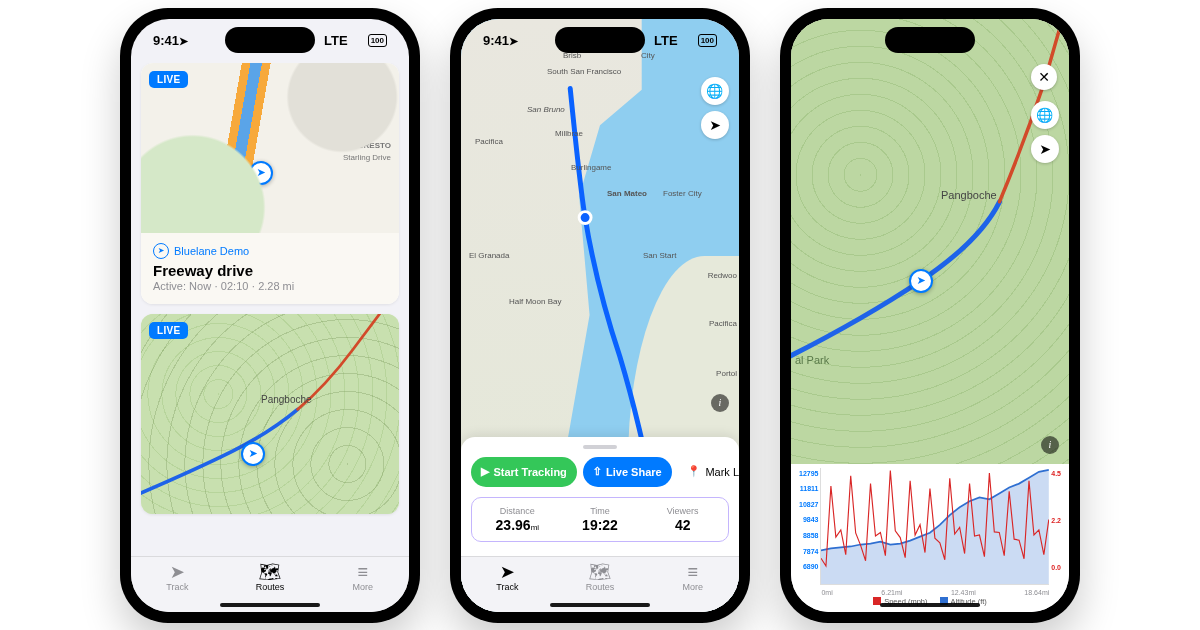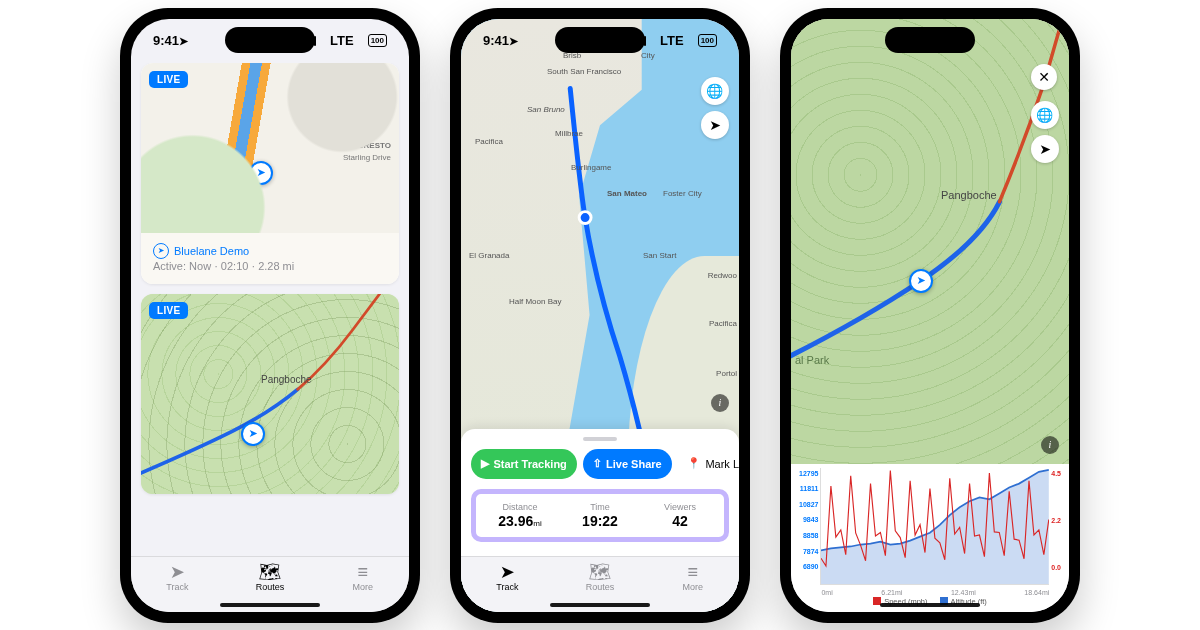--- a/index.html
+++ b/index.html
@@ -40,21 +40,21 @@
     position:relative;
     display:flex;flex-direction:column;
   }
   
   .status{
     height:44px;flex:none;
     display:flex;align-items:center;justify-content:space-between;
     padding:0 22px;font-size:13px;font-weight:600;color:#000;
     position:relative;z-index:5;
   }
-  .status .right{display:flex;align-items:center;gap:14px;}
+  .status .right{display:flex;align-items:center;gap:20px;}
   .status.over{position:absolute;top:0;left:0;right:0;background:transparent;}
   .sig{display:inline-flex;align-items:flex-end;gap:1px;height:10px;}
   .sig span{width:2.5px;background:#000;border-radius:1px;}
   .sig span:nth-child(1){height:4px;} .sig span:nth-child(2){height:6px;} .sig span:nth-child(3){height:8px;} .sig span:nth-child(4){height:10px;}
   .batt{display:inline-flex;align-items:center;border:1px solid #000;border-radius:3px;padding:0 2px;height:11px;font-size:8px;font-weight:700;}
   .loc-arrow{font-size:11px;}
 
   
   .tabbar{
     height:56px;flex:none;
@@ -158,21 +158,21 @@
   .btnrow{display:flex;gap:6px;margin-bottom:10px;}
   .pill{
     display:flex;align-items:center;justify-content:center;gap:4px;
     border-radius:18px;height:30px;font-size:11px;font-weight:600;
     padding:0 10px;white-space:nowrap;
   }
   .pill.green{background:var(--green);color:#fff;flex:1.1;}
   .pill.blue{background:var(--blue);color:#fff;flex:1;}
   .pill.plain{background:transparent;color:#000;flex:1.2;font-weight:500;}
   .pill .ic{font-size:11px;}
-  .stats{display:flex;border:5px solid #c4b5fd;border-radius:10px;padding:8px 4px;}
+  .stats{display:flex;border:1px solid #c4b5fd;border-radius:10px;padding:8px 4px;}
   .stat{flex:1;text-align:center;}
   .stat-l{font-size:9px;color:var(--gray);}
   .stat-v{font-size:14px;font-weight:700;margin-top:1px;}
   .stat-v small{font-size:8px;font-weight:400;}
 
   
   .p3-map{flex:1;position:relative;
     background:
       repeating-radial-gradient(circle at 25% 35%,#a9c98d 0,#a9c98d 1px,#bcd7a2 1px,#bcd7a2 16px),
       repeating-radial-gradient(circle at 78% 70%,rgba(110,140,80,.4) 0 1px,transparent 1px 20px),
@@ -227,20 +227,21 @@
           <span class="map-label" style="right:8px;top:78px;font-weight:700;">CRESTO</span>
           <span class="map-label" style="right:8px;top:90px;">Starling Drive</span>
           <span class="map-label" style="left:60px;top:110px;">Junipero Se</span>
           <div class="loc-pin" style="left:108px;top:98px;">➤</div>
         </div>
         <div class="meta">
           <div class="usr">
             <span class="av">➤</span>
             <span>Bluelane Demo</span>
           </div>
+          <div class="r-title">Freeway drive</div>
           <div class="r-sub">Active: Now · 02:10 · 2.28 mi</div>
         </div>
       </div>
 
       <div class="route-card">
         <div class="map topo-map" style="height:200px;">
           <div class="live-badge">LIVE</div>
           <svg class="trail" viewBox="0 0 280 200">
             <path d="M-10,190 Q60,160 100,140 T170,95" stroke="#1e63e9" stroke-width="4" fill="none" stroke-linecap="round"></path>
             <path d="M170,95 Q200,70 230,30 L260,-10" stroke="#d24a2a" stroke-width="3" fill="none" stroke-linecap="round"></path>

